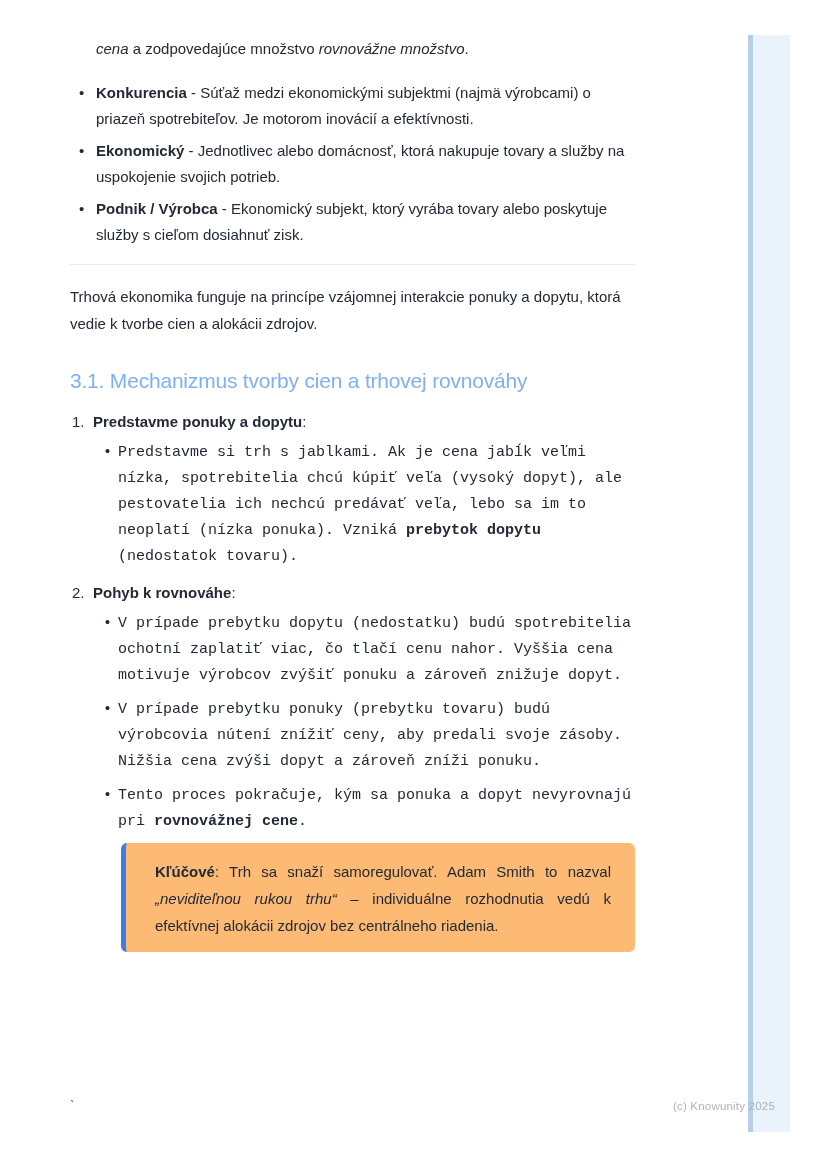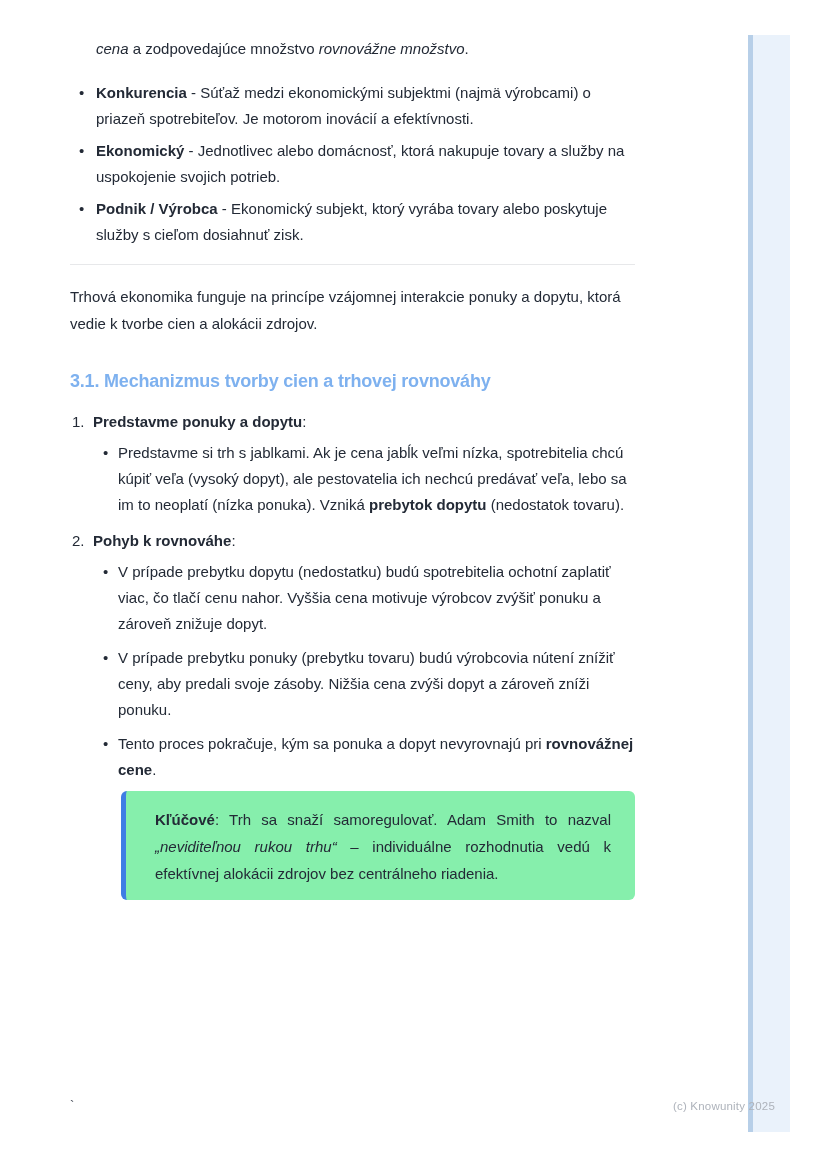--- a/index.html
+++ b/index.html
@@ -46,30 +46,30 @@
     margin: 26px 0 0; padding-bottom: 8px;
     font-size: 29px; line-height: 38px; font-weight: 700;
     letter-spacing: -0.3px;
     border-bottom: 2px solid #c3d9f3;
   }
 
   .section-intro { margin: 18px 0 0; line-height: 27px; }
 
   .subsection-heading {
     margin: 30px 0 0;
-    font-size: 18px; line-height: 28px; font-weight: 700;
+    font-size: 21px; line-height: 28px; font-weight: 400;
     letter-spacing: -0.2px;
   }
 
   .steps { list-style: none; margin: 14px 0 0; padding: 0; }
   .step { margin-bottom: 10px; }
   .step:last-child { margin-bottom: 0; }
   .step-title { position: relative; padding-left: 23px; line-height: 26px; }
   .step-num { position: absolute; left: 2px; }
-  .step-points { list-style: none; margin: 5px 0 0; padding: 0; }
+  .step-points { list-style: none; margin: 5px 0 0; padding: 0; font-family: Liberation Mono, monospace; }
   .step-points li {
     position: relative; padding-left: 48px;
     line-height: 26px; margin-bottom: 8px;
   }
   .step-points li::before { content: "\2022"; position: absolute; left: 33px; }
 
   .callout {
     margin: 8px 0 0 51px; width: 514px;
     border-left: 5px solid #3f7de4;
     border-radius: 6px;
@@ -132,21 +132,21 @@
         </div>
         <ul class="step-points">
           <li class="rich"><span>V prípade prebytku dopytu (nedostatku) budú spotrebitelia ochotní zaplatiť viac, čo tlačí cenu nahor. Vyššia cena motivuje výrobcov zvýšiť ponuku a zároveň znižuje dopyt.</span></li>
           <li class="rich"><span>V prípade prebytku ponuky (prebytku tovaru) budú výrobcovia nútení znížiť ceny, aby predali svoje zásoby. Nižšia cena zvýši dopyt a zároveň zníži ponuku.</span></li>
           <li class="rich"><span>Tento proces pokračuje, kým sa ponuka a dopyt nevyrovnajú pri </span><span class="b">rovnovážnej cene</span><span>.</span></li>
         </ul>
       </li>
 
     </ol>
 
-    <div class="callout" style="background-color: #86efac; border-left-color: rgb(63, 125, 228);">
+    <div class="callout" style="background-color: #fdba74; border-left-color: rgb(63, 125, 228);">
       <p class="rich"><span class="b">Kľúčové</span><span>: Trh sa snaží samoregulovať. Adam Smith to nazval </span><span class="i">„neviditeľnou rukou trhu“</span><span> – individuálne rozhodnutia vedú k efektívnej alokácii zdrojov bez centrálneho riadenia.</span></p>
     </div>
 
   </main>
 
   <span class="corner-mark">`</span>
 
   <footer class="page-footer" style="color: rgb(174, 179, 187);">(c) Knowunity 2025</footer>
 
 </div>

